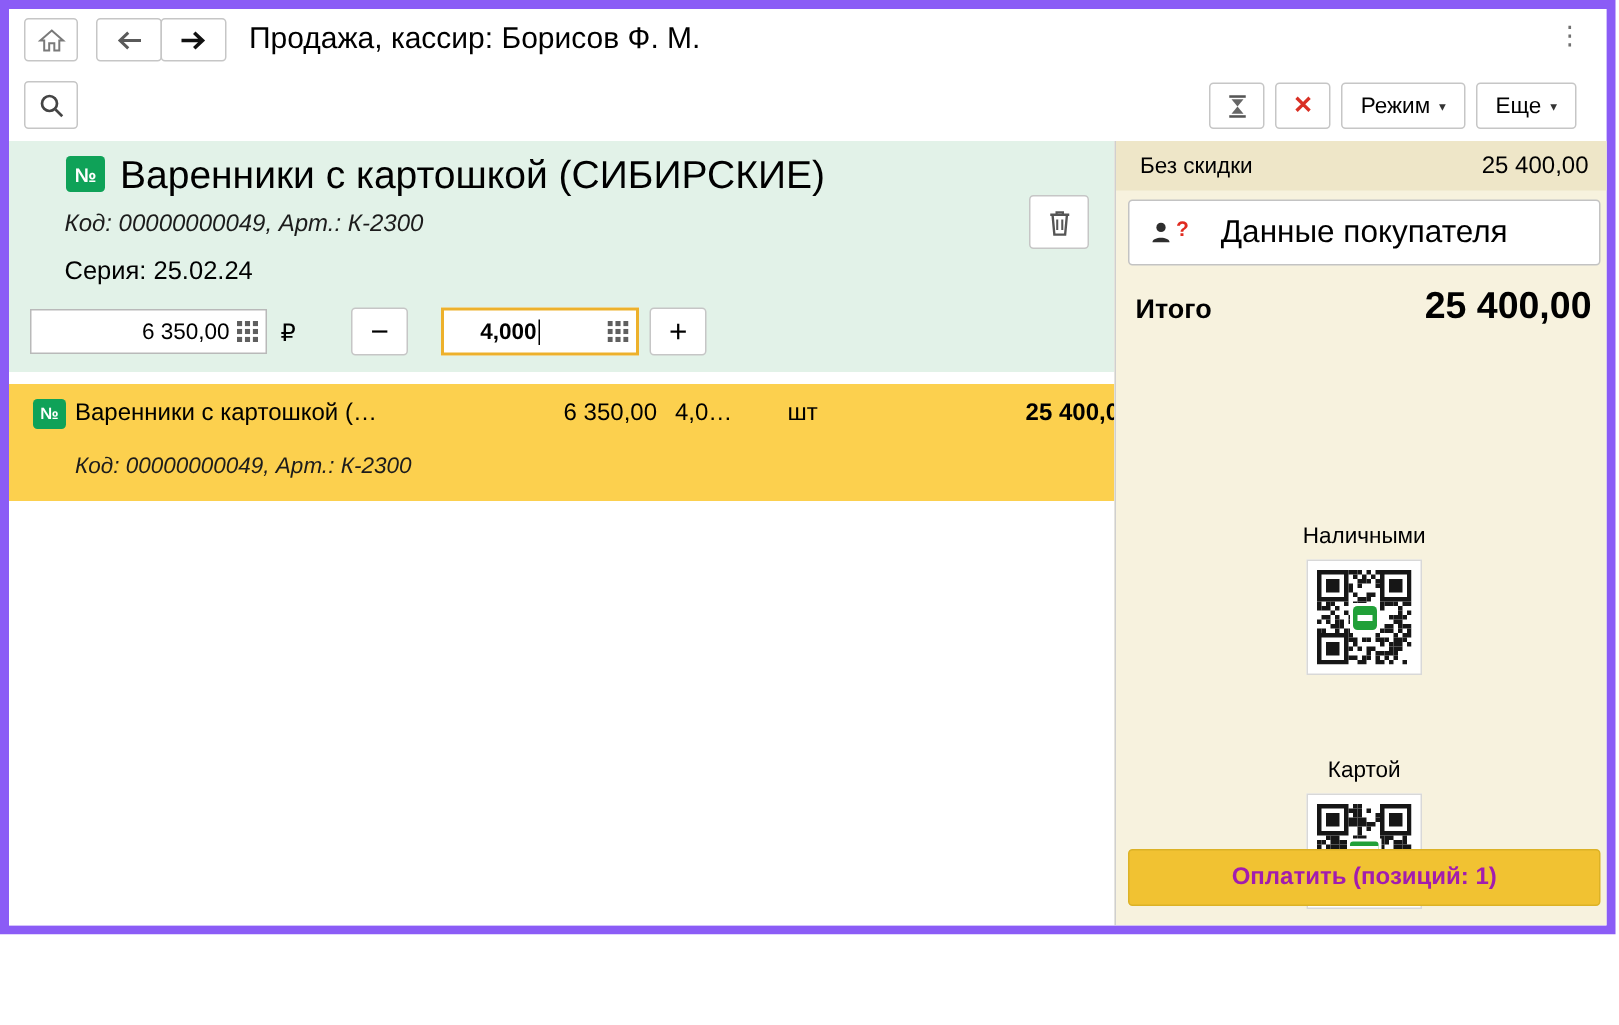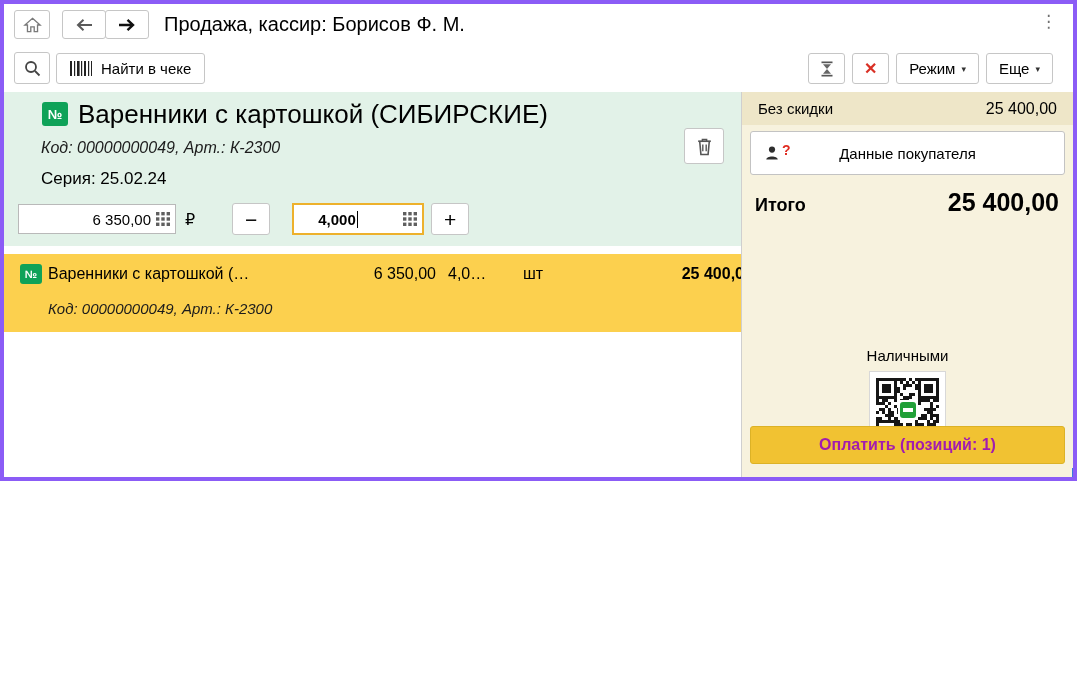--- a/index.html
+++ b/index.html
@@ -1,19 +1,19 @@
 <!DOCTYPE html>
 <html><head>
 <meta charset="utf-8">
 <style>
   html,body{margin:0;padding:0;background:#fff;}
   *{box-sizing:border-box;}
   .window{
-    position:relative;width:1077px;height:481px;margin:0;
-    border:4px solid #8b5cf6;background:#fff;overflow:hidden;
+    position:relative;width:1077px;height:623px;margin:0;
+    border:6px solid #8b5cf6;background:#fff;overflow:hidden;
     font-family:"Liberation Sans","DejaVu Sans",sans-serif;color:#000;
   }
   
   .titlebar{position:absolute;top:0;left:0;right:0;height:42px;background:#fff;}
   .tb-btn{background:#fff;border:1px solid #c6c6c6;border-radius:3px;display:flex;align-items:center;justify-content:center;cursor:pointer;padding:0;}
   .home-btn{position:absolute;left:10px;top:6px;width:36px;height:29px;}
   .nav-group{position:absolute;left:58px;top:6px;display:flex;}
   .nav-btn{width:44px;height:29px;}
   .nav-btn + .nav-btn{margin-left:-1px;}
   .win-title{position:absolute;left:160px;top:9px;font-size:20px;white-space:nowrap;}
@@ -62,21 +62,21 @@
   .rr-sum{position:absolute;right:-3px;top:11px;font-size:16px;font-weight:bold;white-space:nowrap;}
   .rr-code{position:absolute;left:44px;top:46px;font-size:15px;font-style:italic;color:#1c1c1c;}
   
   .right-panel{position:absolute;left:737px;top:0;width:332px;bottom:0;background:#f7f2de;border-left:1px solid #cfcfcf;}
   .disc-strip{position:absolute;top:0;left:0;right:0;height:33px;background:#eee6c8;display:flex;align-items:center;justify-content:space-between;padding:0 16px;}
   .disc-label{font-size:15px;}
   .disc-value{font-size:16px;}
   .customer-btn{position:absolute;left:8px;right:8px;top:39px;height:44px;background:#fff;border:1px solid #c3c3c3;border-radius:3px;cursor:pointer;}
   .person-wrap{position:absolute;left:13px;top:50%;transform:translateY(-50%);display:flex;align-items:flex-start;}
   .red-q{color:#e02b20;font-size:14px;font-weight:bold;margin-left:2px;margin-top:-3px;}
-  .cust-label{position:absolute;left:0;right:0;top:0;bottom:0;display:flex;align-items:center;justify-content:center;font-size:15px;}
+  .cust-label{position:absolute;left:0;right:0;top:0;bottom:0;display:flex;align-items:center;justify-content:center;font-size:21px;}
   .sum-row{position:absolute;left:13px;right:14px;display:flex;align-items:baseline;justify-content:space-between;}
   .total-row{top:96px;}
   .change-row{top:138px;}
   .sum-label{font-size:18px;font-weight:bold;}
   .sum-value{font-size:25px;font-weight:bold;white-space:nowrap;}
   .pm-section{position:absolute;left:0;right:0;text-align:center;}
   .cash-section{top:255px;}
   .card-section{top:411px;}
   .pm-label{font-size:15px;}
   .qr-box{position:relative;width:77px;height:77px;margin:7px auto 0;background:#fff;border:1px solid #d8d8d8;display:flex;align-items:center;justify-content:center;cursor:pointer;}
@@ -118,32 +118,20 @@
     <div class="win-title">Продажа, кассир: Борисов Ф. М.</div>
     <div class="menu-dots">⋮</div>
   </div>
 
   <div class="toolbar">
     <button class="tb-btn search-btn">
       <svg width="17" height="17" viewBox="0 0 17 17">
         <circle cx="7" cy="7" r="5" fill="none" stroke="#444" stroke-width="1.8"></circle>
         <path d="M11 11 L15.5 15.5" stroke="#444" stroke-width="1.8"></path>
       </svg>
-    </button>
-    <button class="tb-btn find-btn">
-      <svg width="22" height="15" viewBox="0 0 22 15">
-        <rect x="0" y="0" width="2" height="15" fill="#222"></rect>
-        <rect x="4" y="0" width="1.2" height="15" fill="#222"></rect>
-        <rect x="7" y="0" width="2.6" height="15" fill="#222"></rect>
-        <rect x="11" y="0" width="1.2" height="15" fill="#222"></rect>
-        <rect x="14" y="0" width="2" height="15" fill="#222"></rect>
-        <rect x="18" y="0" width="1.2" height="15" fill="#222"></rect>
-        <rect x="21" y="0" width="1" height="15" fill="#222"></rect>
-      </svg>
-      <span>Найти в чеке</span>
     </button>
 
     <div class="tb-right">
       <button class="tb-btn sq-btn">
         <svg width="14" height="16" viewBox="0 0 14 16">
           <rect x="1.5" y="0.5" width="11" height="1.7" fill="#555"></rect>
           <rect x="1.5" y="13.8" width="11" height="1.7" fill="#555"></rect>
           <path d="M3 3.2 H11 L7 8 Z" fill="#666"></path>
           <path d="M3 12.8 H11 L7 8 Z" fill="#666"></path>
         </svg>

